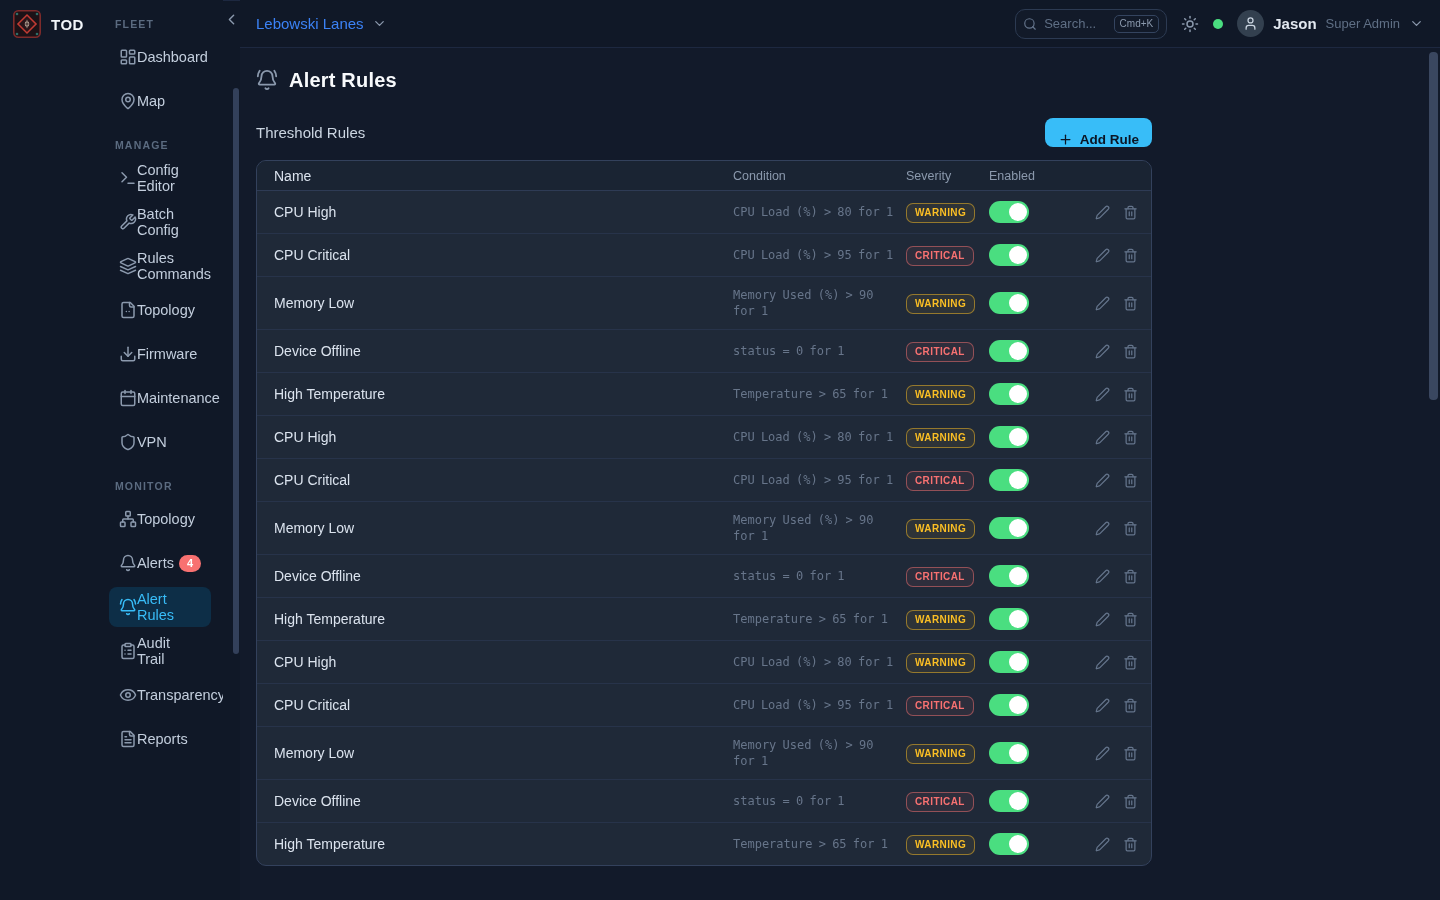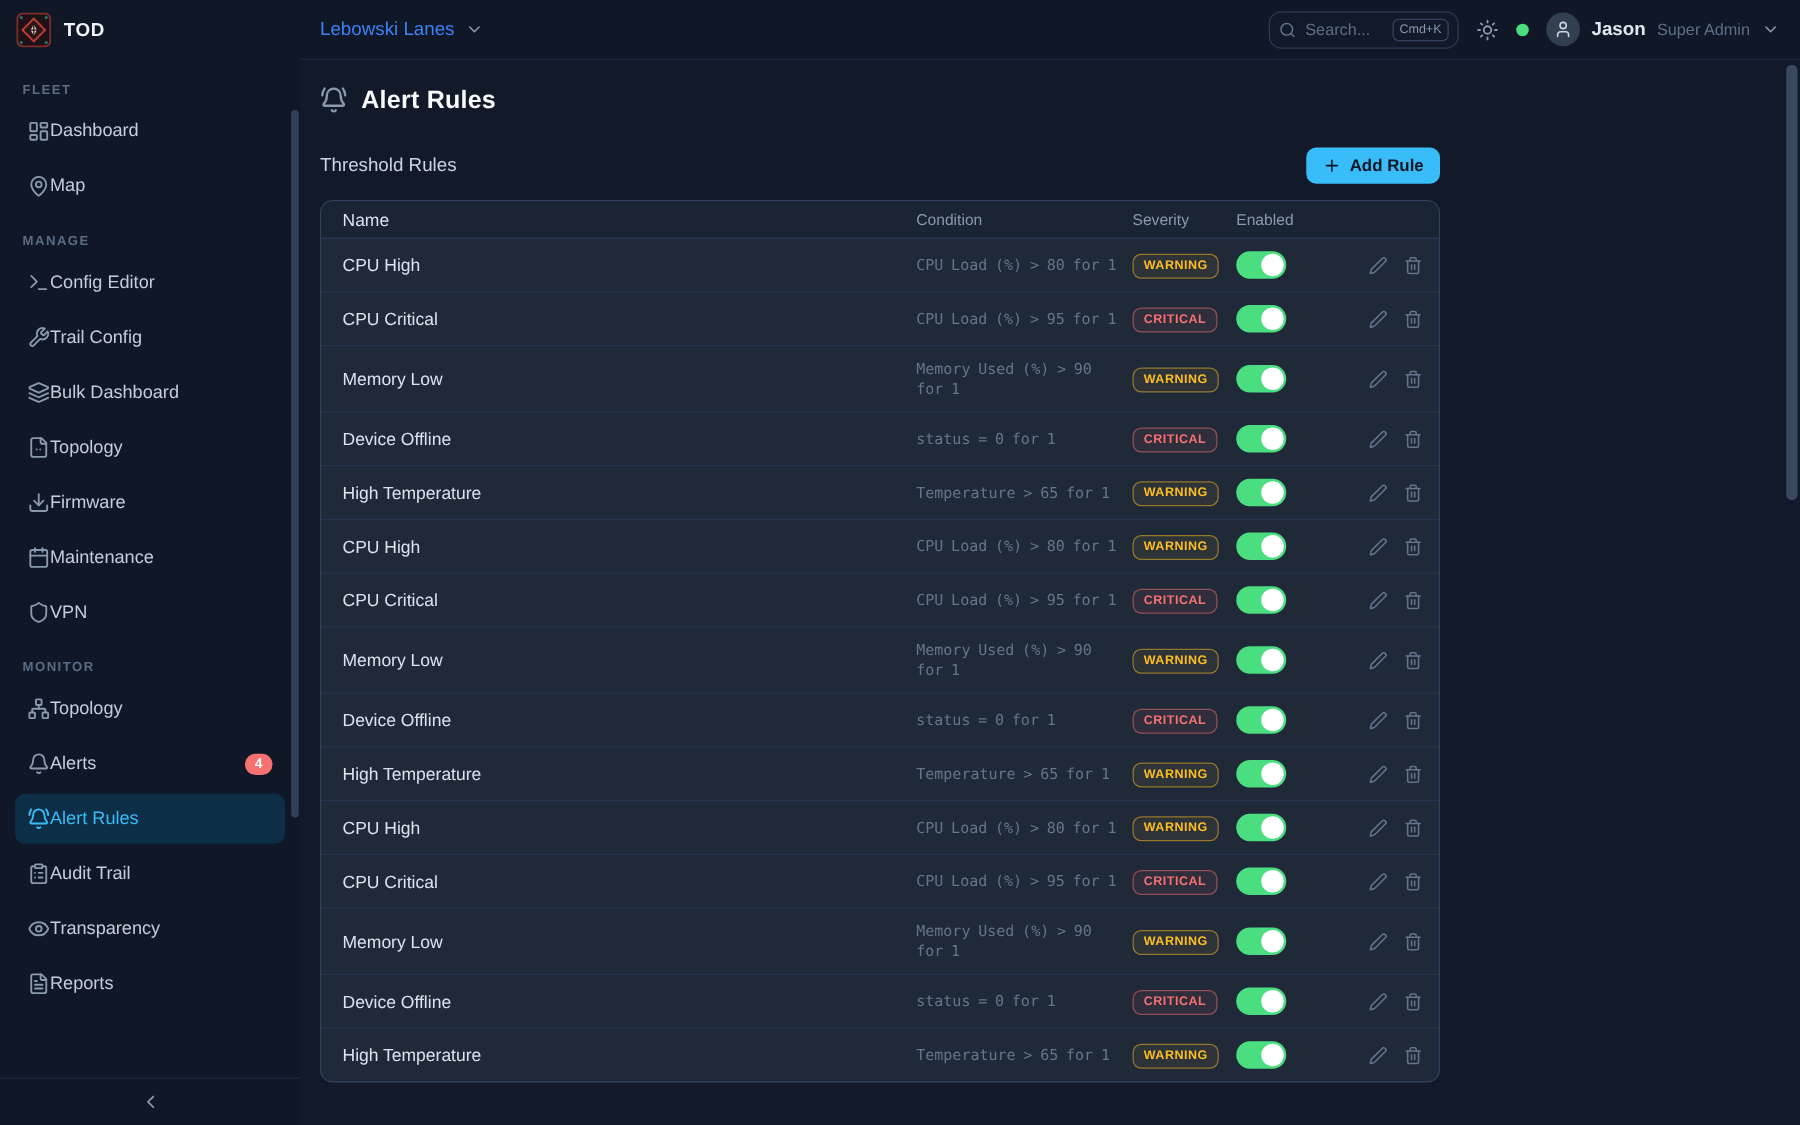--- a/index.html
+++ b/index.html
@@ -9,21 +9,21 @@
     font-family:"Liberation Sans", sans-serif;
     color:#e2e8f0;
     position:relative;
   }
   svg { display:block; }
   .ico { display:inline-flex; align-items:center; justify-content:center; flex:none; }
 
   
   .sidebar {
     position:absolute; left:0; top:0; width:240px; height:900px;
-    background:#101827; display:flex; flex-direction:column; z-index:5;justify-content:flex-end;
+    background:#101827; display:flex; z-index:5;justify-content:flex-end;
   }
   .logo-row { height:48px; display:flex; align-items:center; gap:10px; padding:0 13px; flex:none; }
   .logo-text { font-size:15px; font-weight:700; color:#f1f5f9; letter-spacing:0.5px; }
   .nav { flex:1; padding:18px 12px 0 12px; overflow:hidden; position:relative; }
   .section-label {
     font-size:10.5px; font-weight:700; letter-spacing:1.2px; color:#5b6b80;
     margin:0 0 7px 6px; text-transform:uppercase;
   }
   .section-label.later { margin-top:18px; }
   .nav-item {
@@ -80,21 +80,21 @@
 
   
   .main { position:absolute; left:240px; top:48px; width:1200px; height:852px; padding:0 16px; }
   .page-title-row { display:flex; align-items:center; gap:11px; margin-top:18px; height:28px; }
   .page-title-row .ico { color:#8b99ad; }
   .page-title { font-size:20px; font-weight:700; color:#f8fafc; letter-spacing:0.2px; }
   .section-row { width:896px; display:flex; align-items:center; justify-content:space-between; margin-top:23px; height:30px; }
   .section-title { font-size:15px; font-weight:500; color:#cbd5e1; }
   .add-rule-btn {
     height:29px; background:#38bdf8; color:#0b1524; border:none; border-radius:8px;
-    display:flex; align-items:center; gap:7px; padding:0 13px;
+    display:flex; align-items:flex-end; gap:7px; padding:0 13px;
     font-family:"Liberation Sans", sans-serif; font-size:13.5px; font-weight:600; cursor:pointer;
   }
 
   
   .rules-table {
     width:896px; margin-top:13px; background:#1f2938;
     border:1px solid #33415c; border-radius:10px; overflow:hidden;
   }
   .thead {
     display:grid; grid-template-columns:476px 173px 83px 100px 1fr;
@@ -182,31 +182,31 @@
           </svg>
         </span>
         <span>Config Editor</span>
       </div>
       <div class="nav-item">
         <span class="ico">
           <svg width="18" height="18" viewBox="0 0 24 24" fill="none" stroke="currentColor" stroke-width="2" stroke-linecap="round" stroke-linejoin="round">
             <path d="M14.7 6.3a1 1 0 0 0 0 1.4l1.6 1.6a1 1 0 0 0 1.4 0l3.77-3.77a6 6 0 0 1-7.94 7.94l-6.91 6.91a2.12 2.12 0 0 1-3-3l6.91-6.91a6 6 0 0 1 7.94-7.94l-3.76 3.76z"></path>
           </svg>
         </span>
-        <span>Trail Config</span>
+        <span>Batch Config</span>
       </div>
       <div class="nav-item">
         <span class="ico">
           <svg width="18" height="18" viewBox="0 0 24 24" fill="none" stroke="currentColor" stroke-width="2" stroke-linecap="round" stroke-linejoin="round">
             <path d="M12.83 2.18a2 2 0 0 0-1.66 0L2.6 6.08a1 1 0 0 0 0 1.83l8.58 3.91a2 2 0 0 0 1.66 0l8.58-3.9a1 1 0 0 0 0-1.83z"></path>
             <path d="m22 17.65-9.17 4.16a2 2 0 0 1-1.66 0L2 17.65"></path>
             <path d="m22 12.65-9.17 4.16a2 2 0 0 1-1.66 0L2 12.65"></path>
           </svg>
         </span>
-        <span>Bulk Dashboard</span>
+        <span>Rules Commands</span>
       </div>
       <div class="nav-item">
         <span class="ico">
           <svg width="18" height="18" viewBox="0 0 24 24" fill="none" stroke="currentColor" stroke-width="2" stroke-linecap="round" stroke-linejoin="round">
             <path d="M15 2H6a2 2 0 0 0-2 2v16a2 2 0 0 0 2 2h12a2 2 0 0 0 2-2V7z"></path>
             <path d="M14 2v4a2 2 0 0 0 2 2h4"></path>
             <path d="M9.8 14h.01M13.5 14h.01"></path>
           </svg>
         </span>
         <span>Topology</span>

